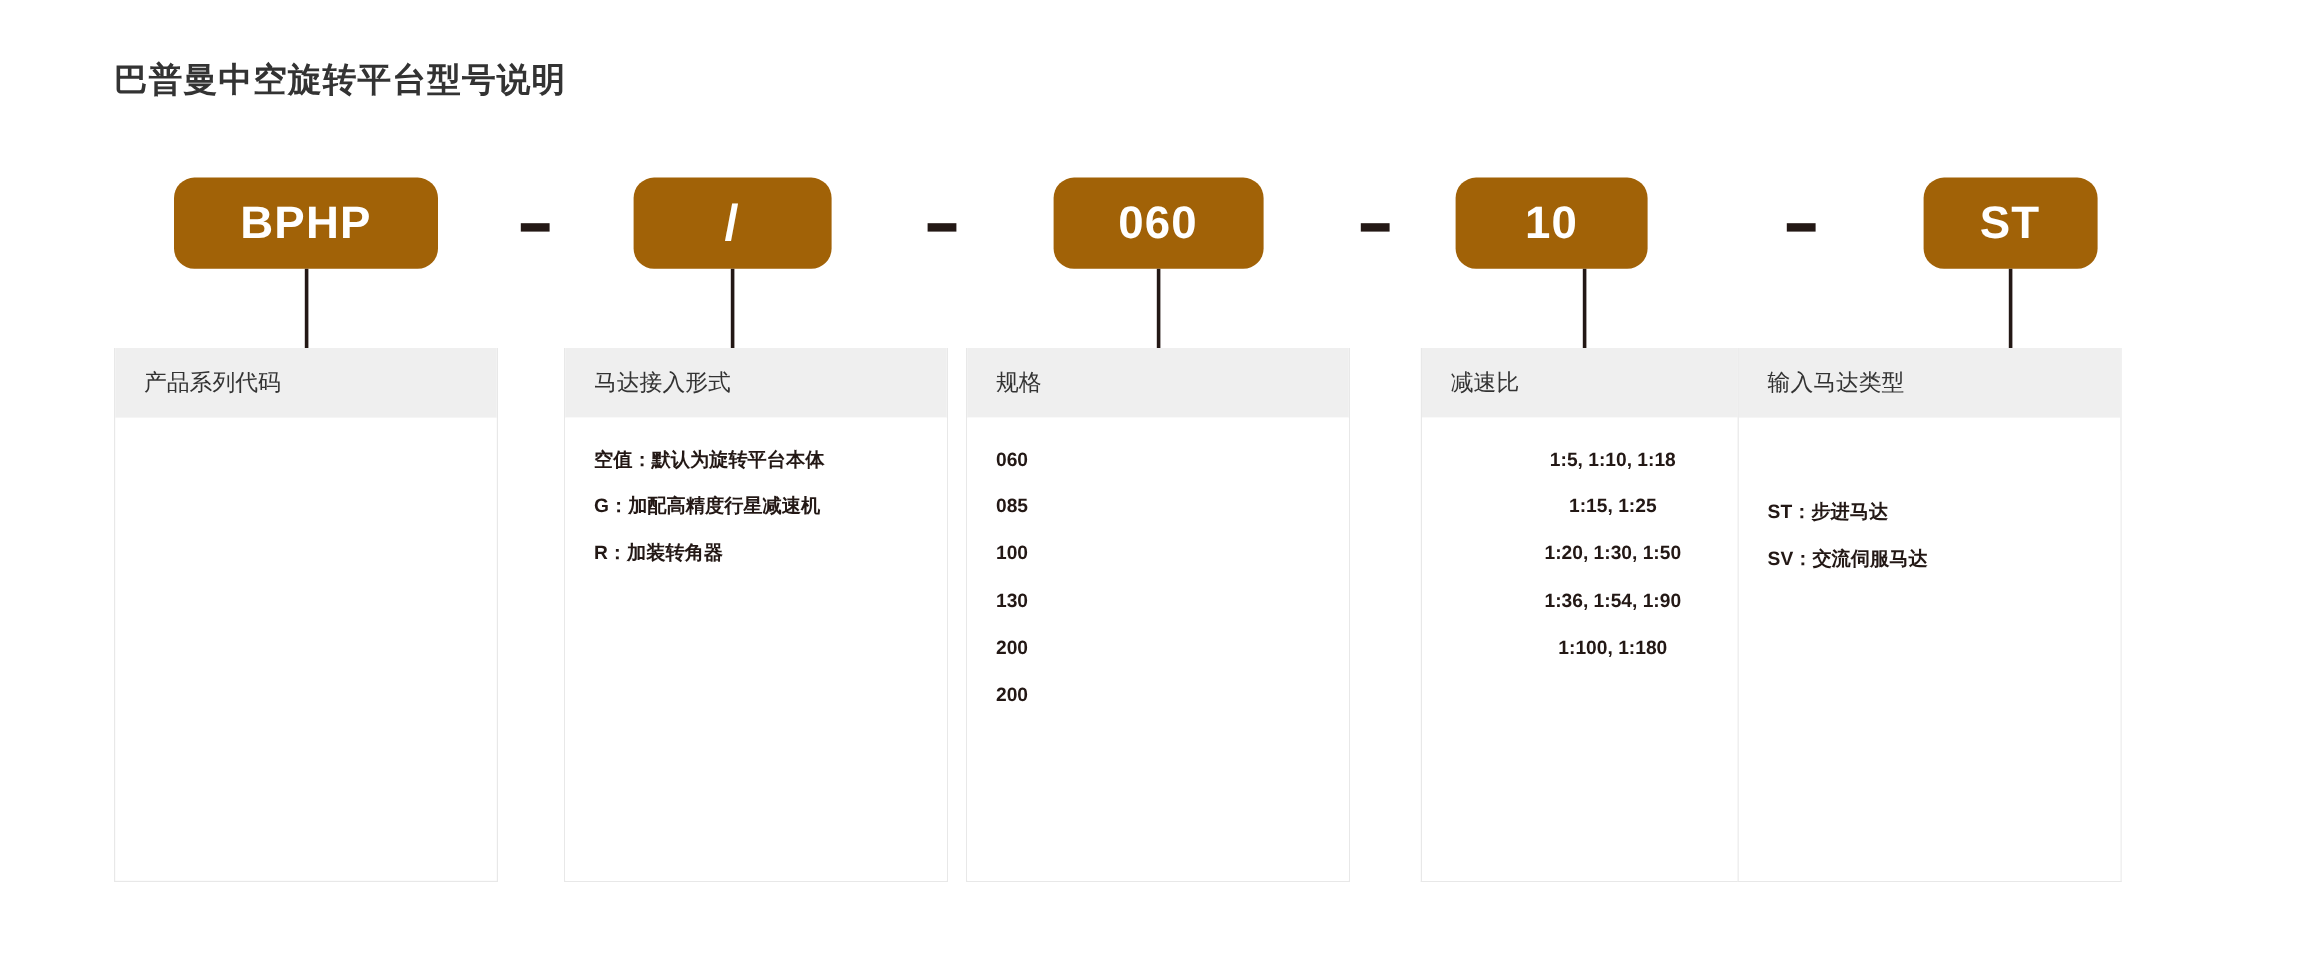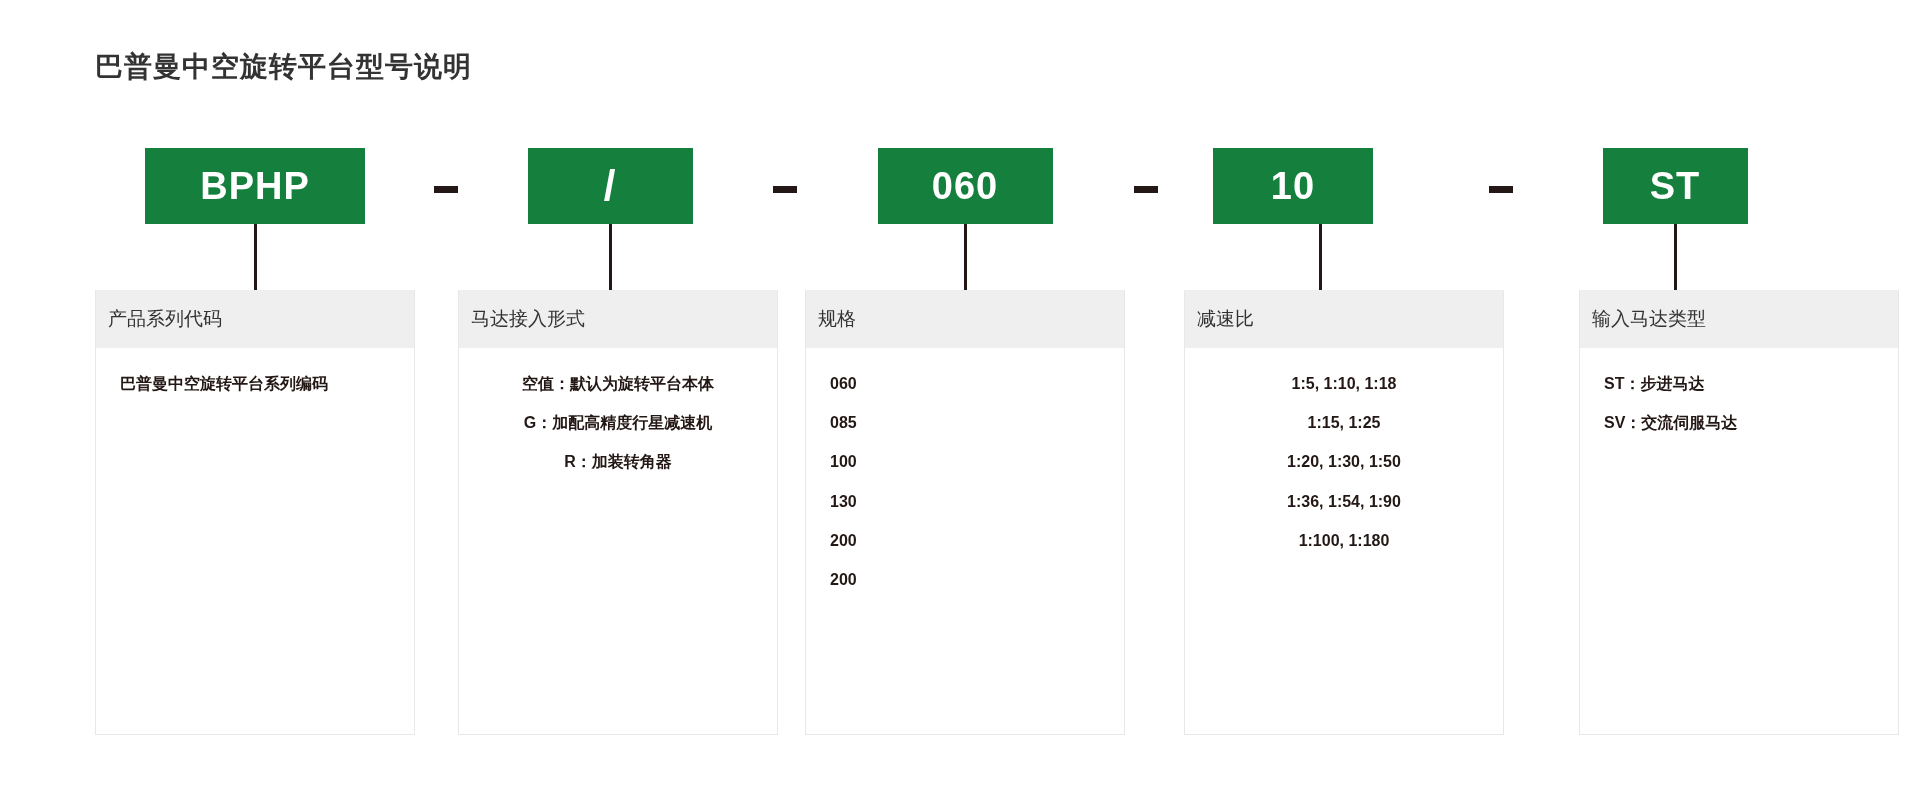--- a/index.html
+++ b/index.html
@@ -38,28 +38,29 @@
     left: 95px;
     top: 148px;
     width: 1740px;
     height: 76px;
   }
 
   .chip {
     position: absolute;
     top: 0;
     height: 76px;
-    background: #15803d;
+    background: #a16207;
     color: #ffffff;
     display: flex;
     align-items: center;
     justify-content: center;
     font-size: 38px;
     font-weight: bold;
     letter-spacing: 1px;
+    border-radius: 17px;
   }
 
   .chip-slash { font-size: 42px; }
 
   .dash {
     position: absolute;
     top: 38px;
     width: 24px;
     height: 7px;
     background: #231815;
@@ -85,21 +86,21 @@
     border-top: none;
     display: flex;
     flex-direction: column;
   }
 
   .panel-header {
     background: #efefef;
     height: 58px;
     display: flex;
     align-items: center;
-    padding-left: 12px;
+    padding-left: 24px;
     font-size: 19px;
     color: #333333;
     font-weight: normal;
     flex: 0 0 auto;
   }
 
   .panel-body {
     flex: 1 1 auto;
     padding: 26px 24px 10px 24px;
     background: #ffffff;
@@ -136,25 +137,22 @@
       <div class="chip" style="left: 1507.5px; width: 145px;">ST</div>
     </div>
 
 <div class="connector" style="left: 254px;"></div>
     <div class="connector" style="left: 609px;"></div>
     <div class="connector" style="left: 964px;"></div>
     <div class="connector" style="left: 1319px;"></div>
     <div class="connector" style="left: 1674px;"></div>
     <div class="panel" style="left: 95px;">
       <div class="panel-header">产品系列代码</div>
-      <div class="panel-body">
-        <div class="panel-line">巴普曼中空旋转平台系列编码</div>
-      </div>
     </div>
-    <div class="panel" style="left: 458px; text-align: center;">
+    <div class="panel" style="left: 470px;">
       <div class="panel-header">马达接入形式</div>
       <div class="panel-body">
         <div class="panel-line">空值：默认为旋转平台本体</div>
         <div class="panel-line">G：加配高精度行星减速机</div>
         <div class="panel-line">R：加装转角器</div>
       </div>
     </div>
     <div class="panel" style="left: 805px;">
       <div class="panel-header">规格</div>
       <div class="panel-body">
@@ -169,20 +167,20 @@
     <div class="panel" style="left: 1184px; text-align: center;">
       <div class="panel-header">减速比</div>
       <div class="panel-body">
         <div class="panel-line">1:5, 1:10, 1:18</div>
         <div class="panel-line">1:15, 1:25</div>
         <div class="panel-line">1:20, 1:30, 1:50</div>
         <div class="panel-line">1:36, 1:54, 1:90</div>
         <div class="panel-line">1:100, 1:180</div>
       </div>
     </div>
-    <div class="panel" style="left: 1579px;">
+    <div class="panel" style="left: 1448px; gap: 44px;">
       <div class="panel-header">输入马达类型</div>
       <div class="panel-body">
         <div class="panel-line">ST：步进马达</div>
         <div class="panel-line">SV：交流伺服马达</div>
       </div>
     </div>
   </div>
 
 </body></html>

